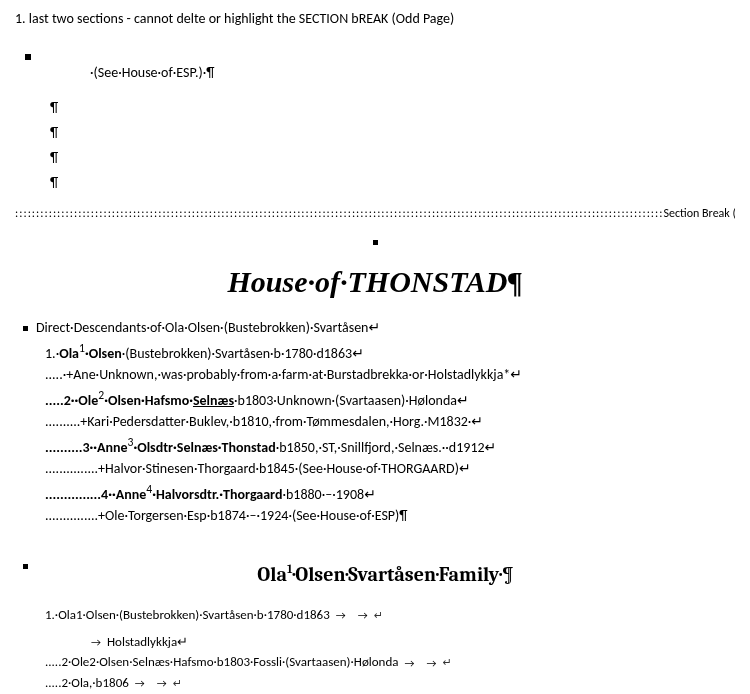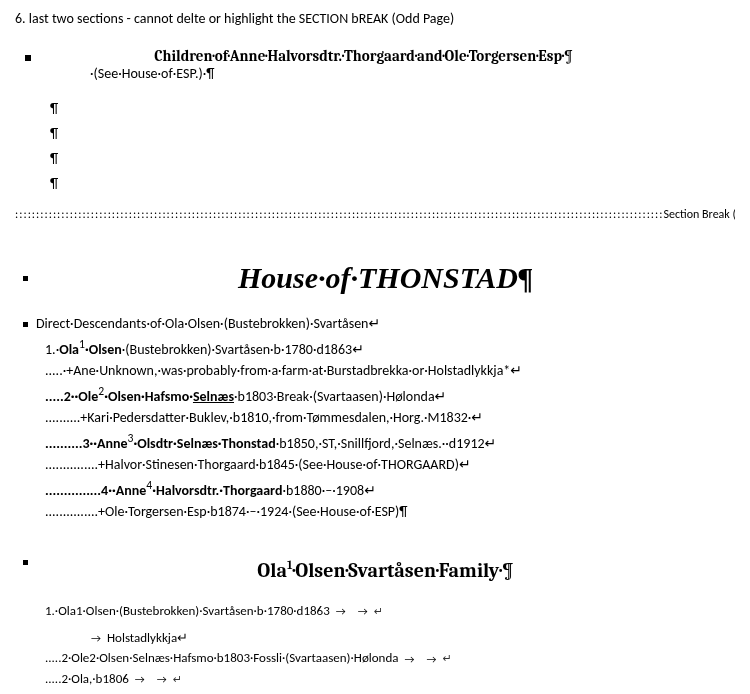--- a/index.html
+++ b/index.html
@@ -104,53 +104,52 @@
       vertical-align: middle;
     }
     .underline {
       text-decoration: underline;
     }
     b { font-weight: bold; }
   </style>
 </head>
 <body>
 
-<div class="question">6. last two sections - cannot delte or highlight the SECTION bREAK (Odd Page)</div>
+<div class="question">1. last two sections - cannot delte or highlight the SECTION bREAK (Odd Page)</div>
 
 <div>
   <span class="bullet-before"></span>
-  <span class="children-heading">Children·of·Anne·Halvorsdtr.·Thorgaard·and·Ole·Torgersen·Esp·¶</span>
 </div>
 
 <div class="see-house">·(See·House·of·ESP.)·¶</div>
 
 <div class="para-mark">¶</div>
 <div class="para-mark">¶</div>
 <div class="para-mark">¶</div>
 <div class="para-mark">¶</div>
 
 <div class="section-break">
   <span class="dots">::::::::::::::::::::::::::::::::::::::::::::::::::::::::::::::::::::::::::::::::::::::::::::::::::::::::::::::::::::::::::::::::::::::::::::::::::::::::::</span><span>Section Break (Odd Page)</span>
 </div>
 
-<div style="display:flex;align-items:center;">
+<div style="display:flex;align-items:center;flex-direction:column;">
   <span class="small-bullet"></span>
   <div class="house-title" style="flex:1;">House·of·THONSTAD¶</div>
 </div>
 
 <div class="direct-desc">
   <span class="small-bullet"></span><span>Direct·Descendants·of·Ola·Olsen·(Bustebrokken)·Svartåsen↵</span>
 </div>
 
 <div class="tree-line">
   <span>1.·</span><b>Ola</b><sup>1</sup><b>·Olsen</b><span>·(Bustebrokken)·Svartåsen·b·1780·d1863↵</span>
 </div>
 <div class="tree-line">.....·+Ane·Unknown,·was·probably·from·a·farm·at·Burstadbrekka·or·Holstadlykkja*↵</div>
 <div class="tree-line">
-  <b>.....2··</b><b>Ole</b><sup>2</sup><b>·Olsen·Hafsmo·</b><b class="underline">Selnæs</b><span>·b1803·Break·(Svartaasen)·Hølonda↵</span>
+  <b>.....2··</b><b>Ole</b><sup>2</sup><b>·Olsen·Hafsmo·</b><b class="underline">Selnæs</b><span>·b1803·Unknown·(Svartaasen)·Hølonda↵</span>
 </div>
 <div class="tree-line">..........+Kari·Pedersdatter·Buklev,·b1810,·from·Tømmesdalen,·Horg.·M1832·↵</div>
 <div class="tree-line">
   <b>..........3··</b><b>Anne</b><sup>3</sup><b>·Olsdtr·Selnæs·Thonstad</b><span>·b1850,·ST,·Snillfjord,·Selnæs.··d1912↵</span>
 </div>
 <div class="tree-line">...............+Halvor·Stinesen·Thorgaard·b1845·(See·House·of·THORGAARD)↵</div>
 <div class="tree-line">
   <b>...............4··</b><b>Anne</b><sup>4</sup><b>·Halvorsdtr.·Thorgaard</b><span>·b1880·–·1908↵</span>
 </div>
 <div class="tree-line">...............+Ole·Torgersen·Esp·b1874·–·1924·(See·House·of·ESP)¶</div>

